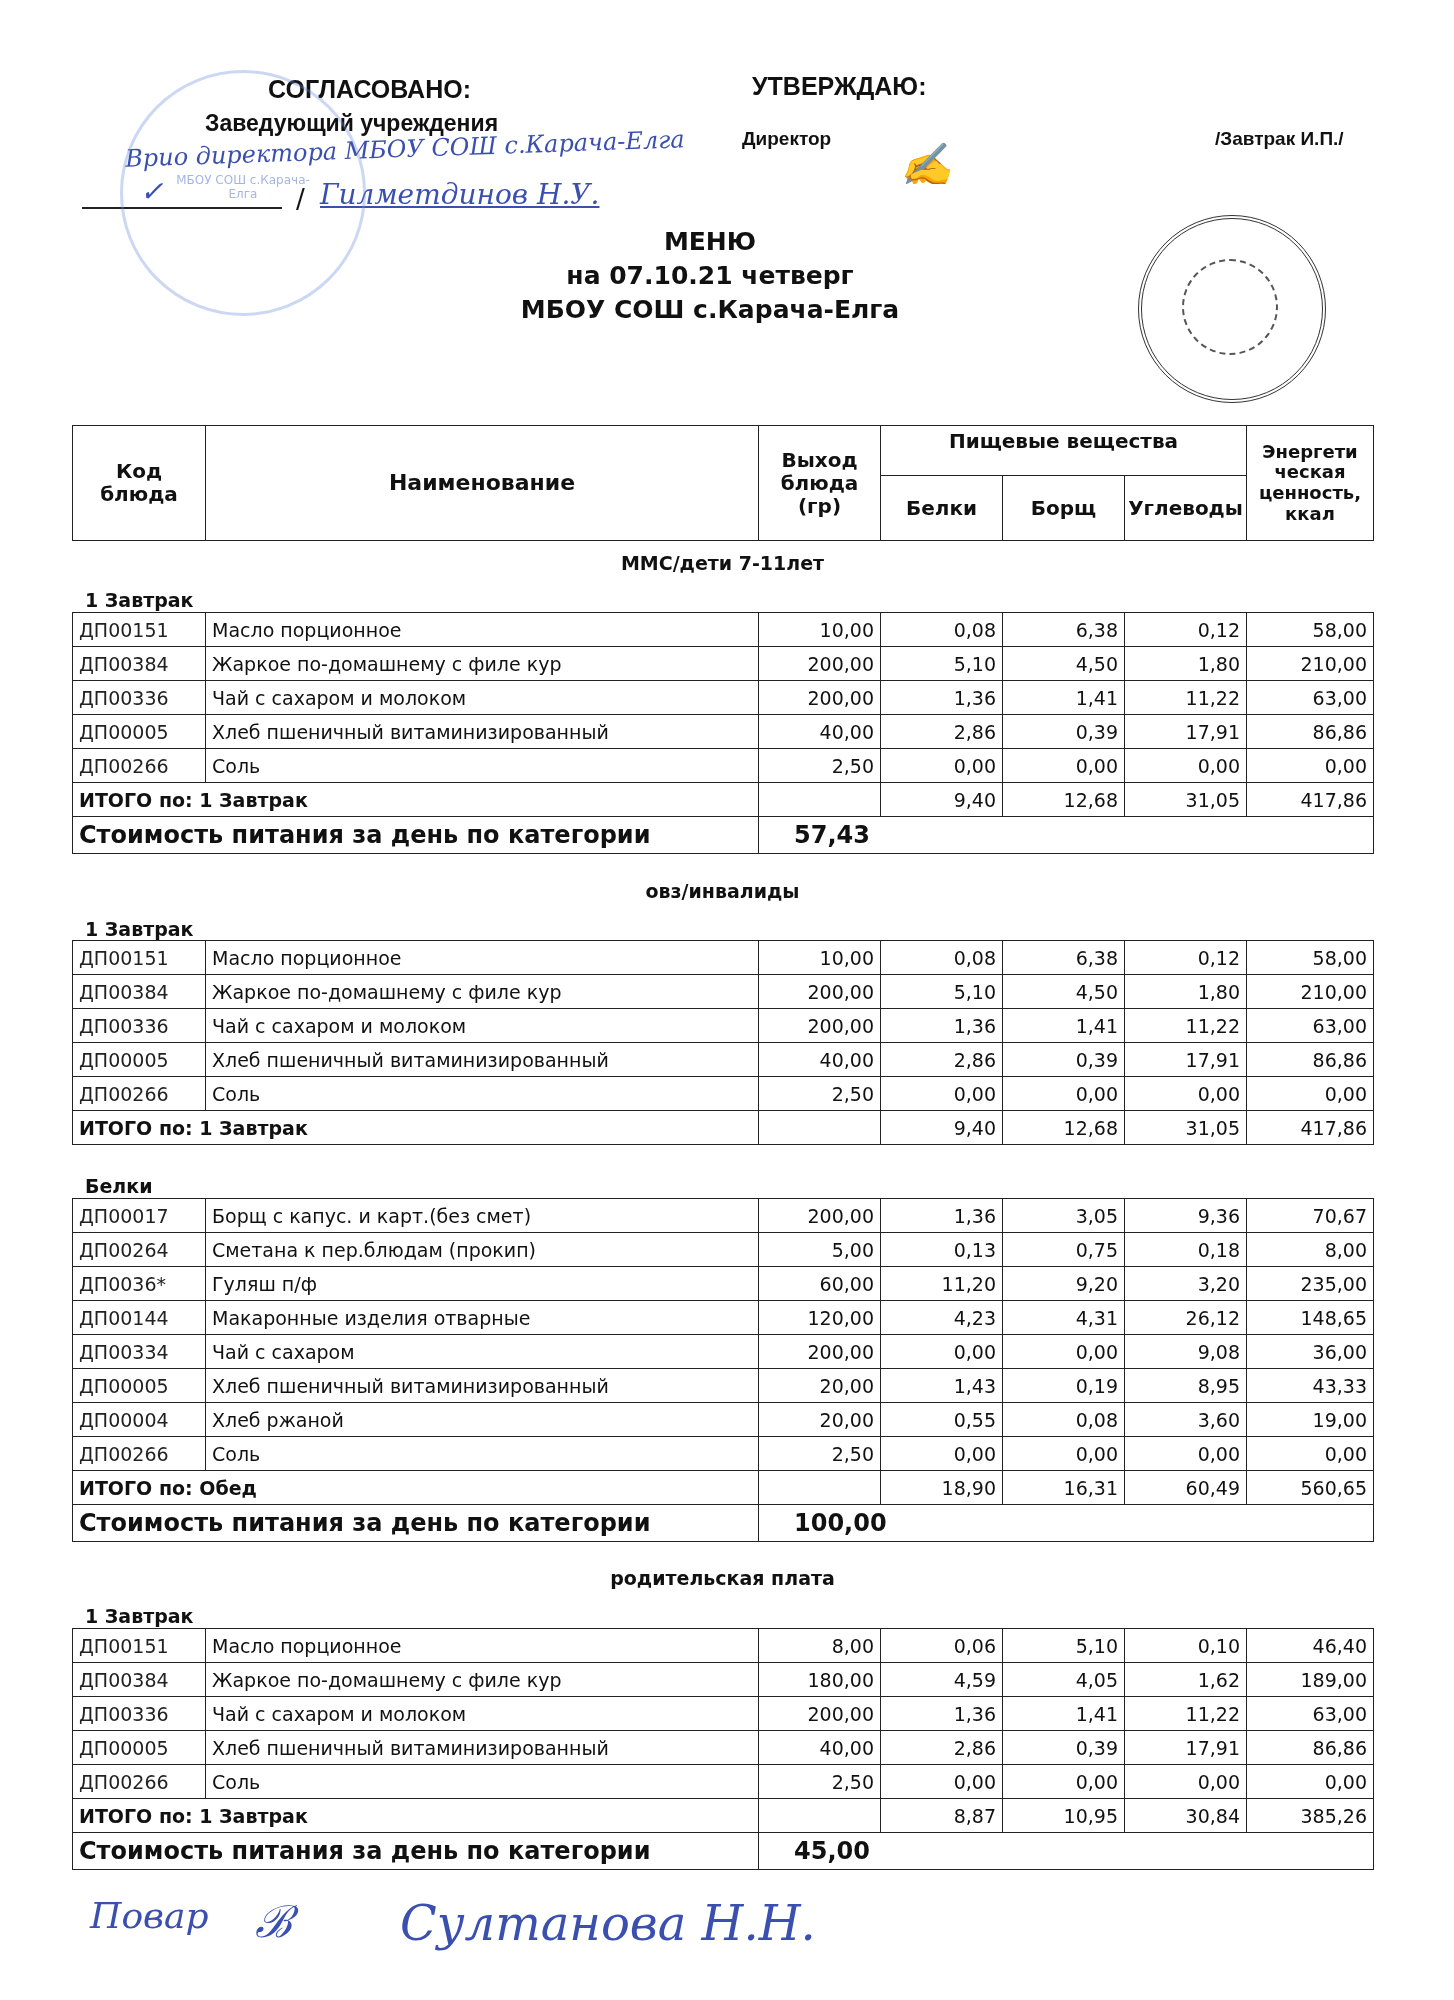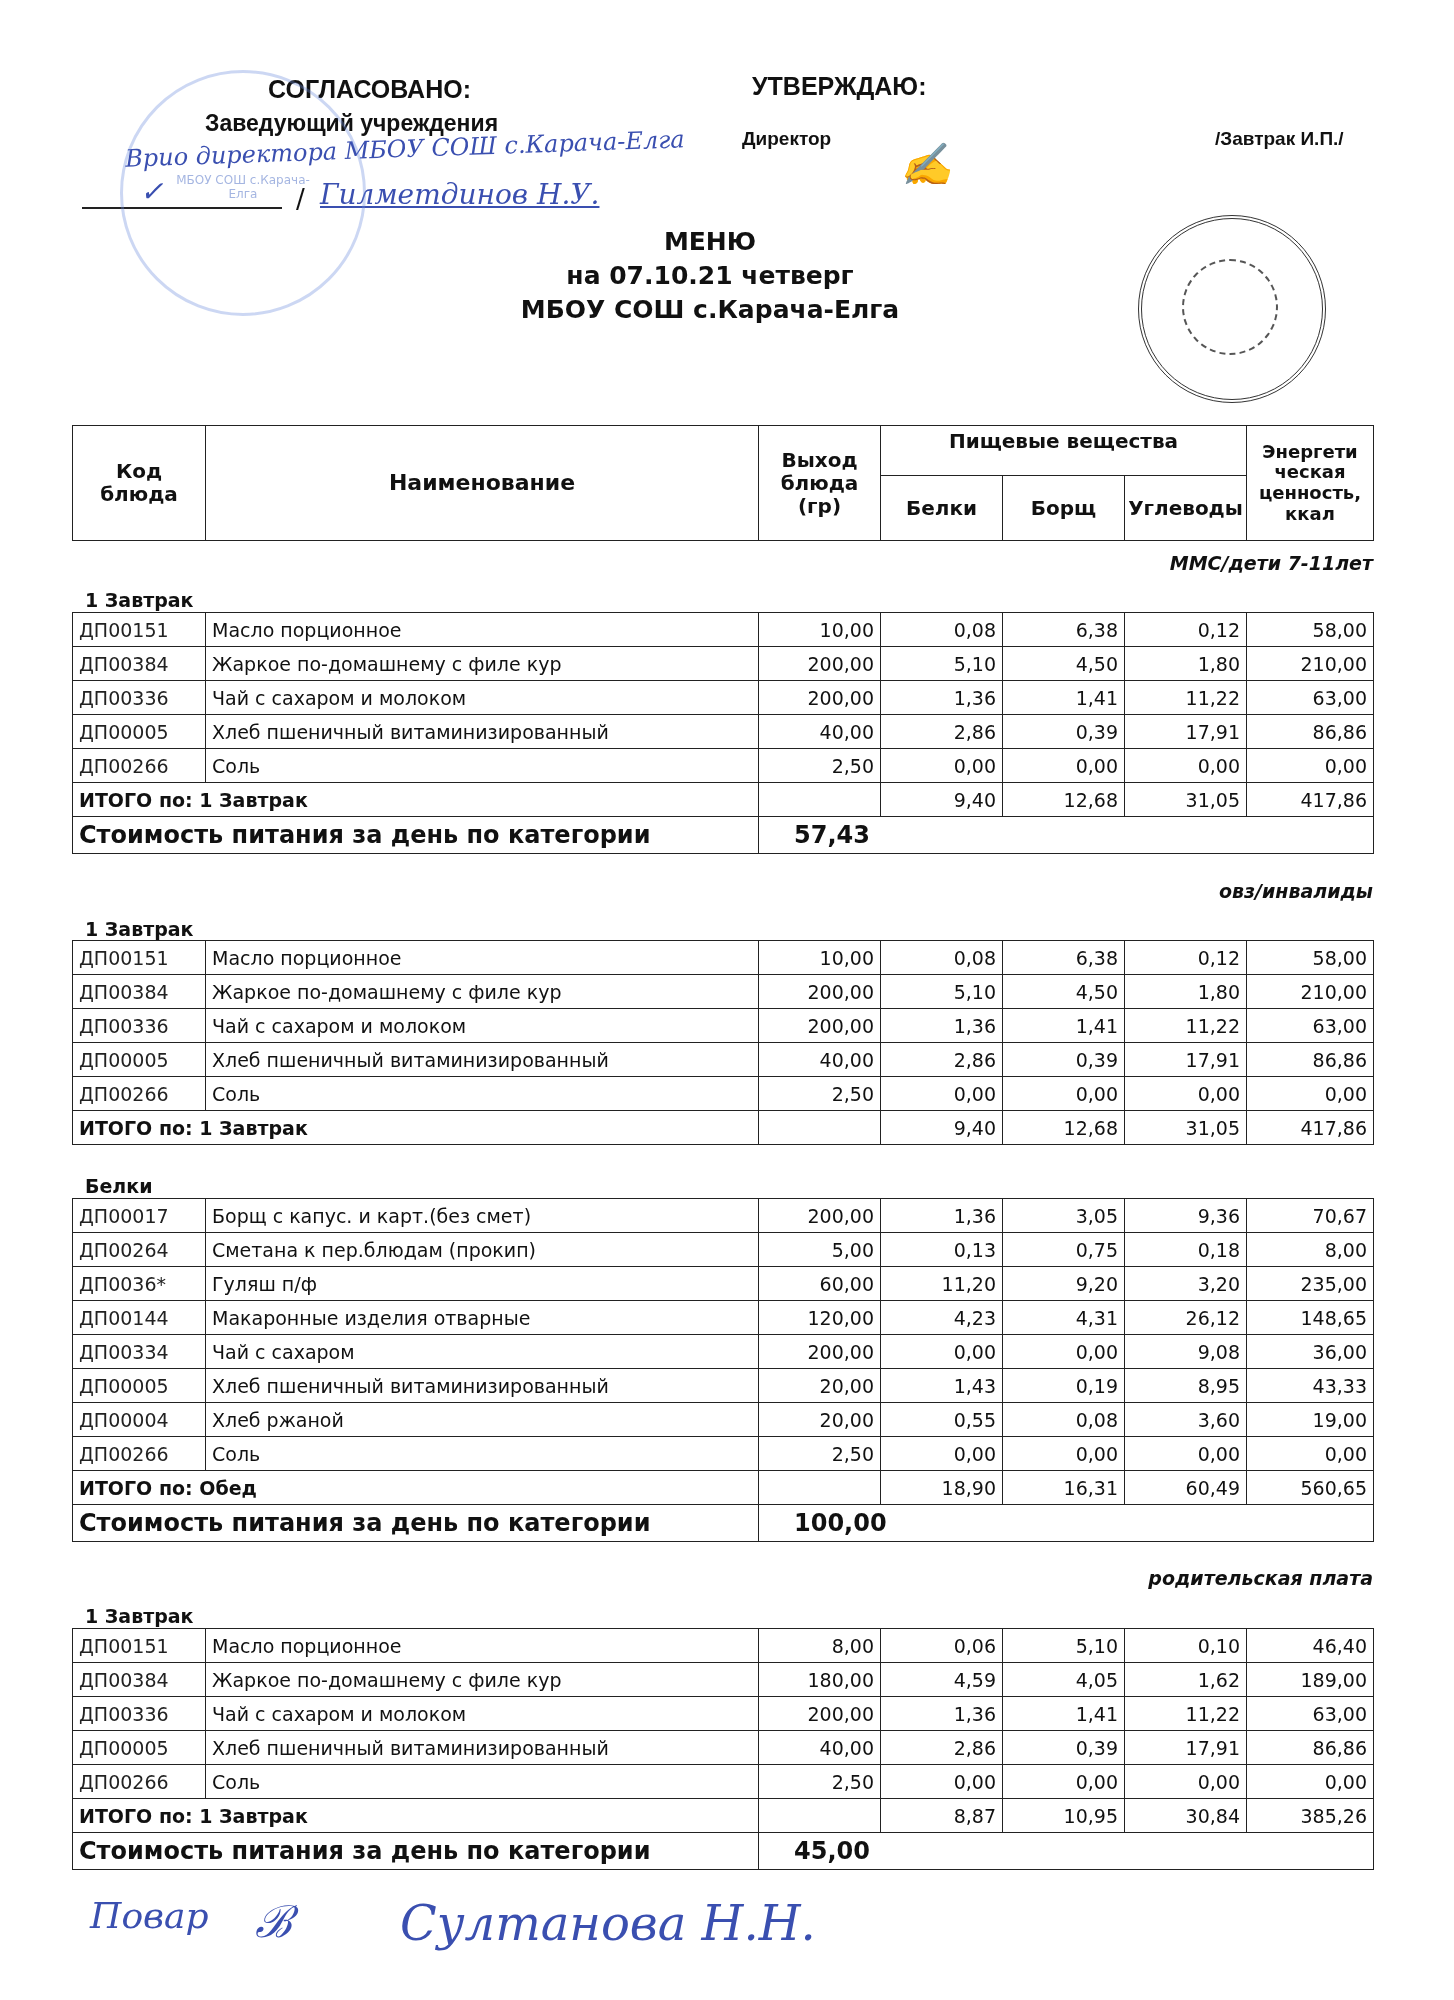--- a/index.html
+++ b/index.html
@@ -12,21 +12,21 @@
   .stamp-blue { border: 3px solid rgba(110,140,220,0.35); border-radius: 50%; }
   .stamp-dark { border: 4px double #333; border-radius: 50%; }
   table.menu { border-collapse: collapse; position: absolute; left: 72px; width: 1301px; table-layout: fixed; }
   table.menu td { border: 1.5px solid #222; font-size: 19px; padding: 0 6px; height: 33px; white-space: nowrap; overflow: hidden; }
   table.menu td.num { text-align: right; }
   table.menu td.code { color: #222; }
   table.menu tr.total td { font-weight: bold; font-size: 19px; }
   table.menu tr.cost td { font-weight: bold; font-size: 24px; height: 36px; }
   table.head { border-collapse: collapse; position: absolute; left: 72px; top: 425px; width: 1301px; table-layout: fixed; }
   table.head td { border: 1.5px solid #222; text-align: center; font-weight: bold; font-size: 20px; padding: 0; line-height: 1.15; }
-  .section-title { position: absolute; left: 72px; width: 1301px; text-align: right; font-weight: bold; font-size: 19px; font-style: italic; }
+  .section-title { position: absolute; left: 72px; width: 1301px; text-align: center; font-weight: bold; font-size: 19px; }
   .meal-title { position: absolute; left: 85px; font-weight: bold; font-size: 19px; }
 </style>
 </head>
 <body>
 
 <div class="abs hdr-cond" style="left:268px; top:75px; font-size:25px;">СОГЛАСОВАНО:</div>
 <div class="abs hdr-cond" style="left:205px; top:110px; font-size:23px;">Заведующий учреждения</div>
 <div class="abs hand" style="left:125px; top:135px; font-size:24px; transform:rotate(-2deg);">Врио директора МБОУ СОШ с.Карача-Елга</div>
 <div class="abs" style="left:82px; top:207px; width:200px; border-bottom:2px solid #222;"></div>
 <div class="abs hand" style="left:140px; top:175px; font-size:28px;">✓</div>

